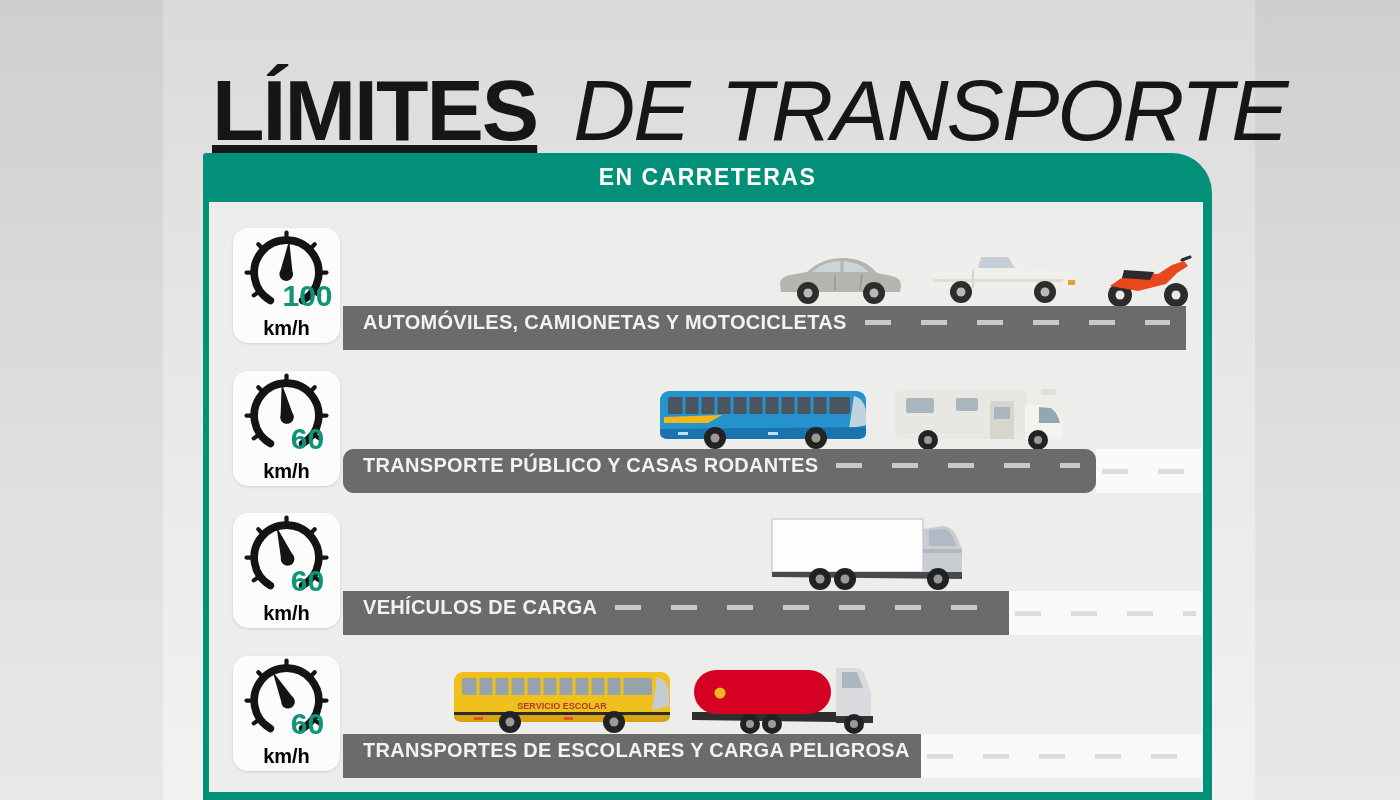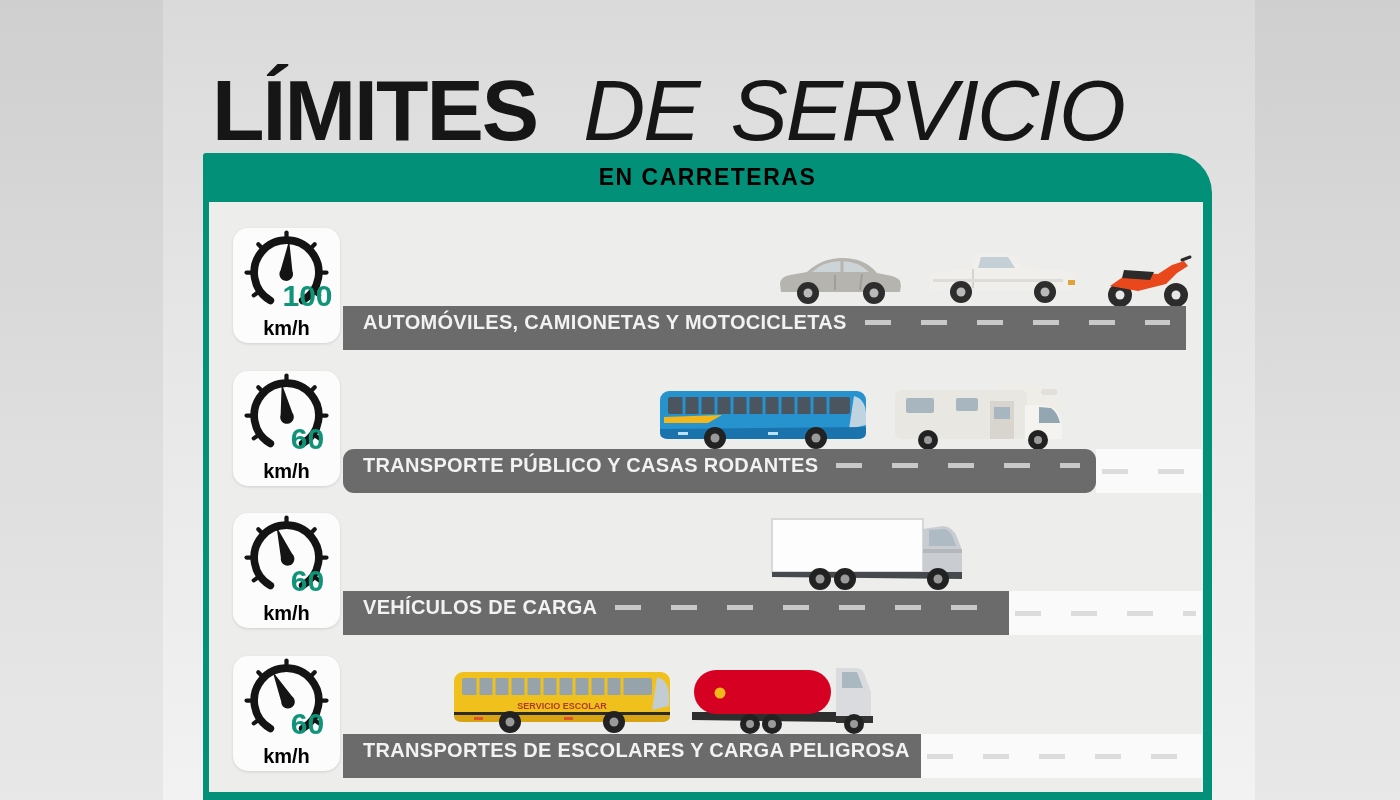--- a/index.html
+++ b/index.html
@@ -12,31 +12,31 @@
   .inner-bg{
     position:absolute;left:163px;top:0;width:1092px;height:800px;
     background:linear-gradient(180deg,#dadada 0%,#e7e7e7 45%,#f2f2f2 100%);
   }
   
   .title{
     position:absolute;left:212px;top:-8px;width:990px;height:120px;
     line-height:120px;white-space:nowrap;color:#161616;
     font-size:86px;letter-spacing:-2px;
   }
-  .title .t-bold{font-weight:bold;}
-  .title .t-de{font-weight:normal;font-style:italic;margin-left:24px;}
+  .title .t-bold{font-weight:bold;text-decoration:underline;}
+  .title .t-de{font-weight:normal;font-style:italic;margin-left:14px;}
   .title .t-italic{font-weight:normal;font-style:italic;margin-left:10px;}
   
   .banner{
     position:absolute;left:203px;top:153px;width:1009px;height:49px;
     background:#029178;border-radius:3px 40px 0 0;
     display:flex;align-items:center;justify-content:center;
   }
   .banner span{
-    color:#000000;font-size:23px;font-weight:bold;letter-spacing:1.5px;
+    color:#ffffff;font-size:23px;font-weight:bold;letter-spacing:1.5px;
   }
   .panel{
     position:absolute;left:203px;top:202px;width:1009px;height:598px;
     box-sizing:border-box;background:#edeeec;
     border-left:6px solid #029178;border-right:9px solid #029178;
     border-bottom:8px solid #029178;
   }
   
   .row{position:absolute;left:0;width:1400px;height:0;}
   .row1{top:306px;} .row2{top:449px;} .row3{top:591px;} .row4{top:734px;}
@@ -102,21 +102,21 @@
 </style>
 </head>
 <body>
 
 <div class="canvas">
   <div class="inner-bg"></div>
 
   <h1 class="title">
     <span class="t-bold">LÍMITES</span>
     <span class="t-de">DE</span>
-    <span class="t-italic">SERVICIO</span>
+    <span class="t-italic">TRANSPORTE</span>
   </h1>
 
   <div class="banner">
     <span>EN CARRETERAS</span>
   </div>
 
   <div class="panel"></div>
 
   <div class="row row1">
     <div class="speed-card">

